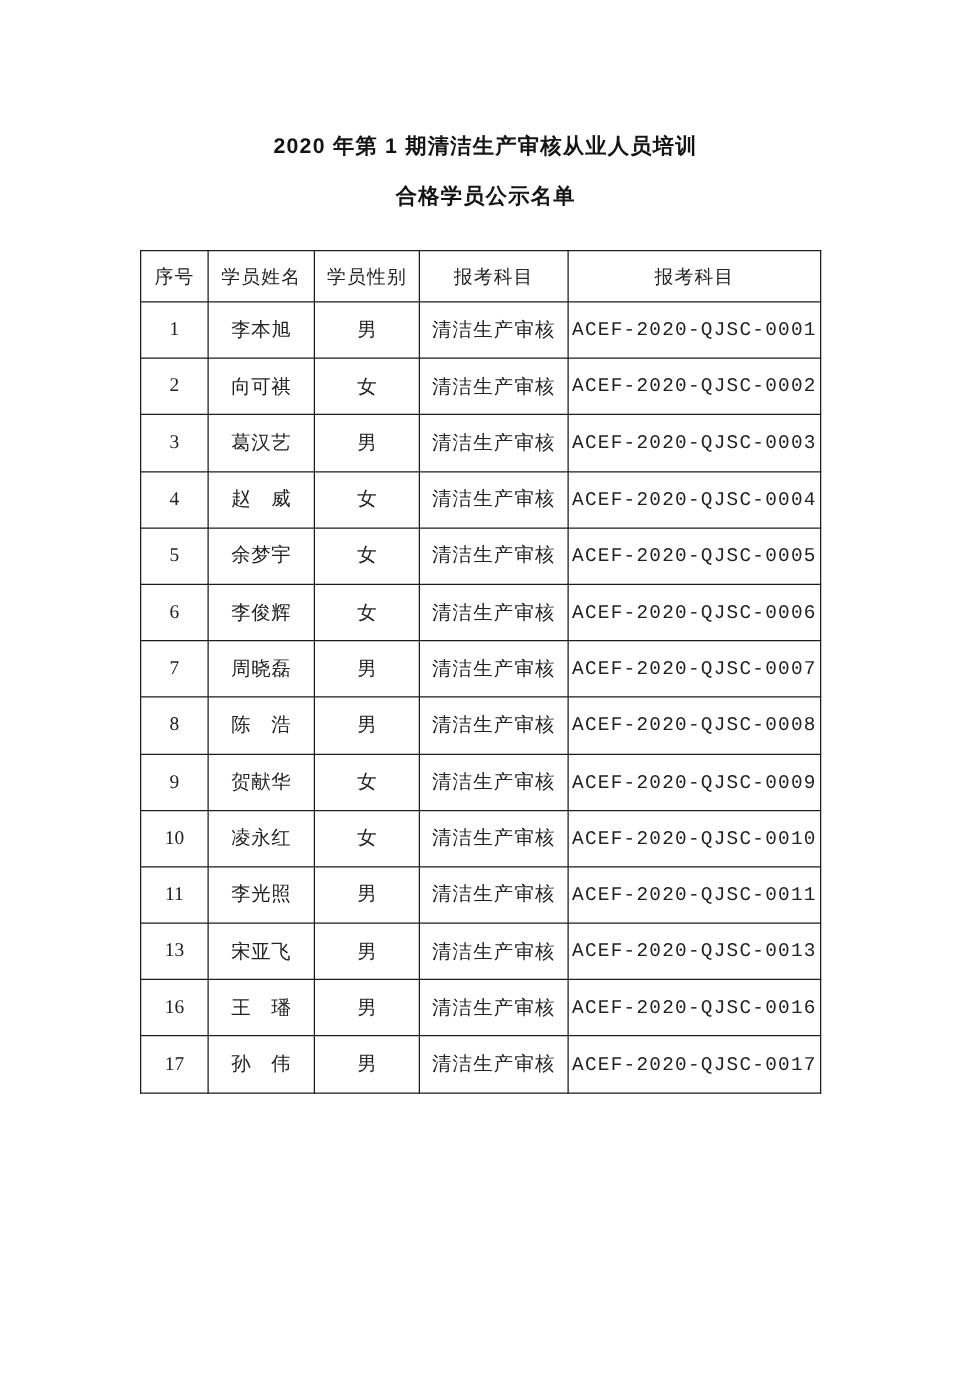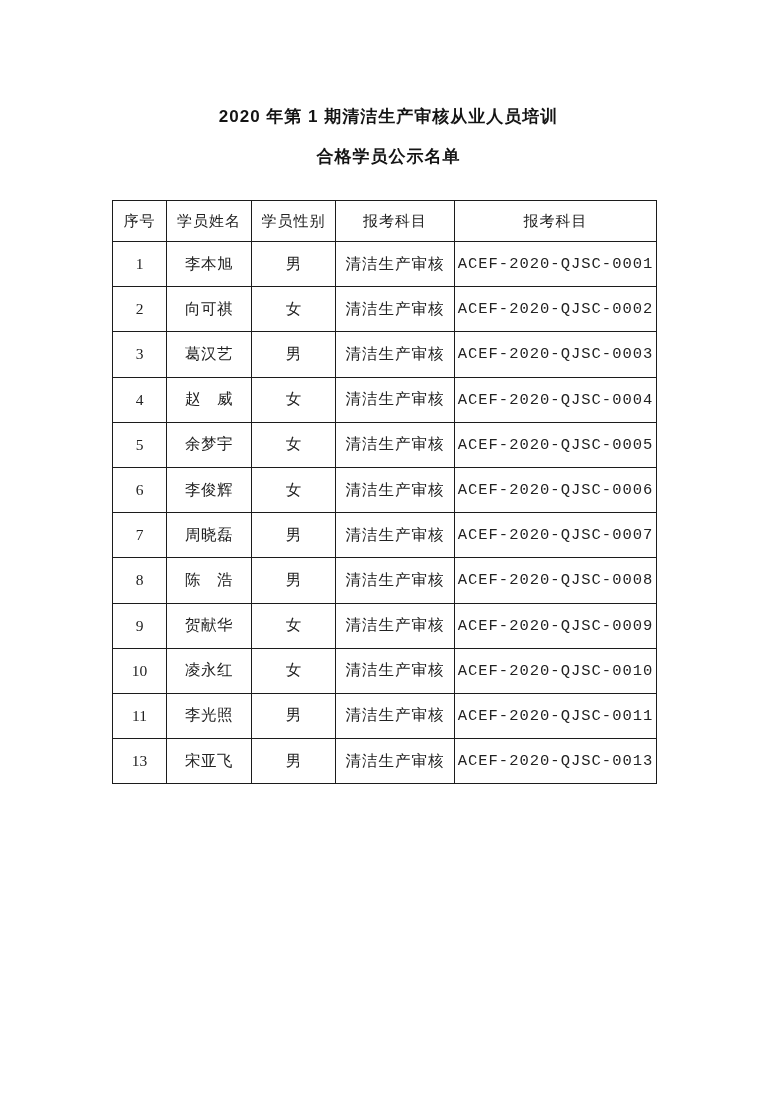--- a/index.html
+++ b/index.html
@@ -177,17 +177,31 @@
             <td class="col-subject">清洁生产审核</td>
             <td class="col-cert">ACEF-2020-QJSC-0011</td>
           </tr>
           <tr>
             <td class="col-no">13</td>
             <td class="col-name">宋亚飞</td>
             <td class="col-gender">男</td>
             <td class="col-subject">清洁生产审核</td>
             <td class="col-cert">ACEF-2020-QJSC-0013</td>
           </tr>
+          <tr>
+            <td class="col-no">16</td>
+            <td class="col-name">王　璠</td>
+            <td class="col-gender">男</td>
+            <td class="col-subject">清洁生产审核</td>
+            <td class="col-cert">ACEF-2020-QJSC-0016</td>
+          </tr>
+          <tr>
+            <td class="col-no">17</td>
+            <td class="col-name">孙　伟</td>
+            <td class="col-gender">男</td>
+            <td class="col-subject">清洁生产审核</td>
+            <td class="col-cert">ACEF-2020-QJSC-0017</td>
+          </tr>
         </tbody>
     </table>
   </div>
 
 </div>
 
 </body></html>

